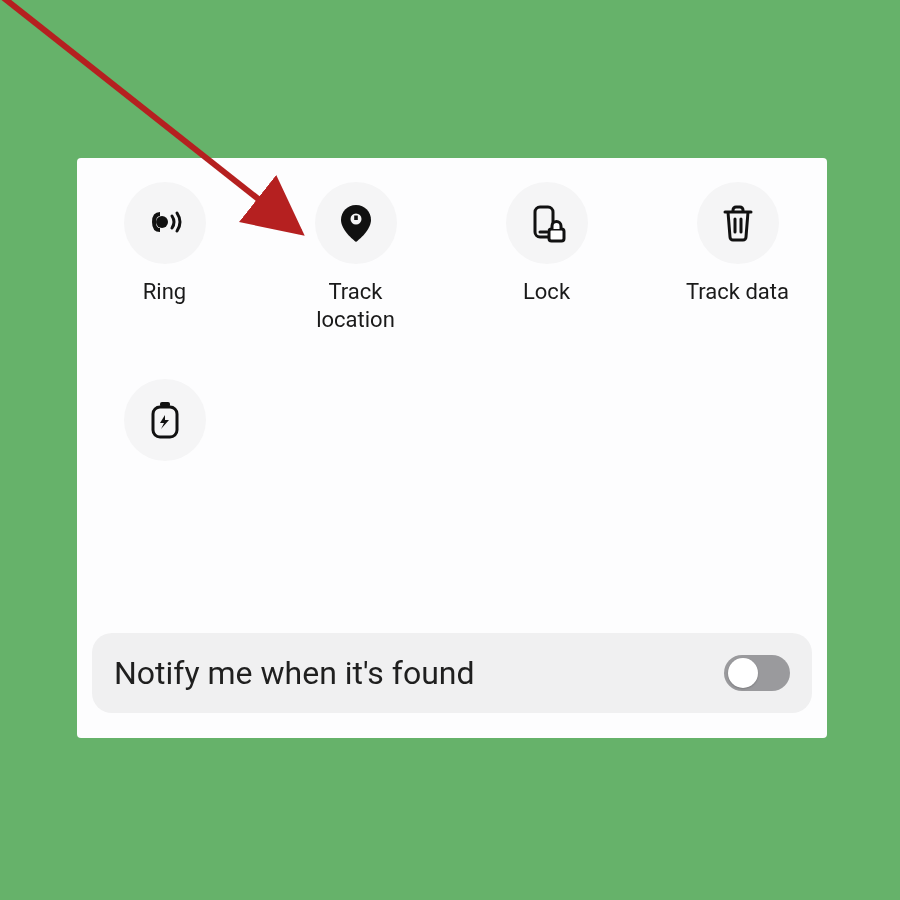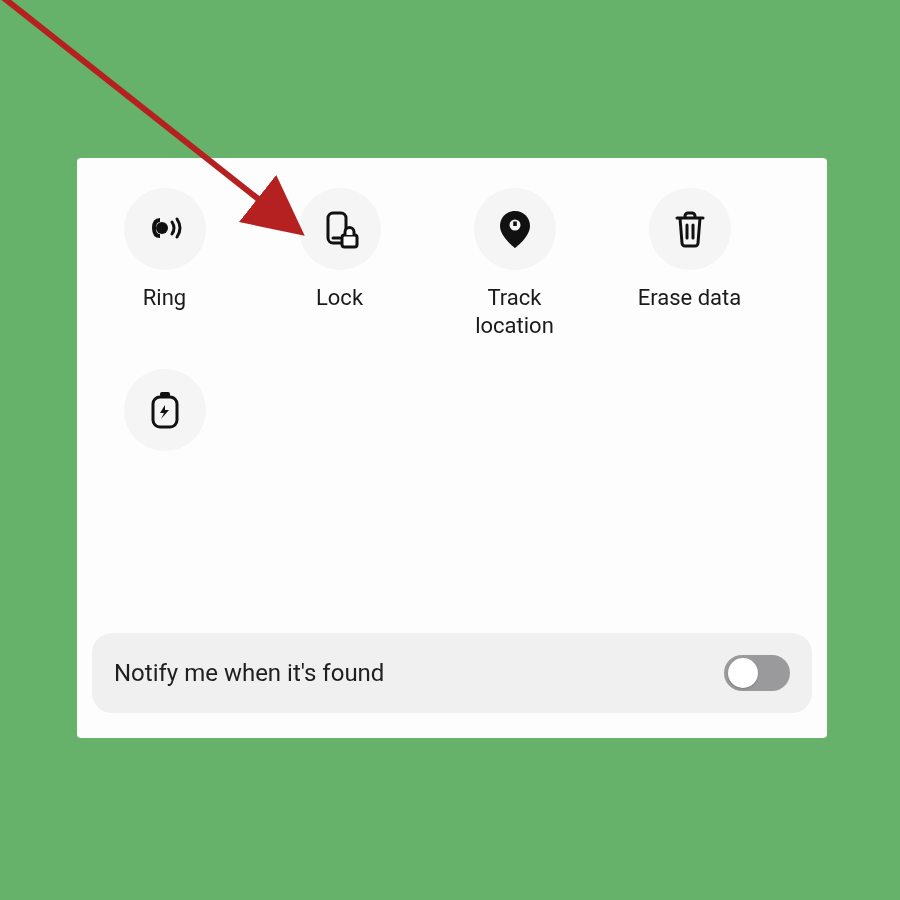--- a/index.html
+++ b/index.html
@@ -2,22 +2,22 @@
 <html><head>
 <meta charset="utf-8">
 <style>
   html,body{margin:0;padding:0;width:900px;height:900px;overflow:hidden;font-family:-apple-system,BlinkMacSystemFont,"Segoe UI",Roboto,Arial,sans-serif;}
   .bg{position:absolute;inset:0;background:#66b26a;}
   .card{
     position:absolute;left:77px;top:158px;width:750px;height:580px;
     background:#fdfdfe;border-radius:4px;
   }
   .actions{
-    position:absolute;left:0;top:30px;width:100%;
-    display:flex;flex-wrap:wrap;
+    position:absolute;left:0;top:24px;width:100%;
+    display:flex;flex-wrap:wrap;gap:16px;
   }
   .action{
     width:175px;
     display:flex;flex-direction:column;align-items:center;
     margin-bottom:30px;
     cursor:pointer;
   }
   .icon-circle{
     width:82px;height:82px;border-radius:50%;
     background:#f5f5f6;display:flex;align-items:center;justify-content:center;
@@ -26,21 +26,21 @@
   .action-label{
     margin-top:14px;font-size:22px;color:#1a1a1a;text-align:center;
     line-height:1.25;white-space:pre-line;
   }
   .toggle-row{
     position:absolute;left:15px;right:15px;bottom:25px;height:80px;
     background:#f0f0f1;border-radius:20px;
     display:flex;align-items:center;justify-content:space-between;
     padding:0 22px;box-sizing:border-box;
   }
-  .toggle-label{font-size:24px;color:#1f1f1f;}
+  .toggle-label{font-size:32px;color:#1f1f1f;}
   .switch{
     width:66px;height:36px;border-radius:18px;background:#9a9a9d;position:relative;cursor:pointer;
   }
   .switch-knob{
     position:absolute;width:30px;height:30px;border-radius:50%;background:#fff;top:3px;left:4px;
     box-shadow:0 1px 2px rgba(0,0,0,.2);
   }
   
   .arrow{position:absolute;left:0;top:0;pointer-events:none;}
 </style>
@@ -60,53 +60,53 @@
           <circle cx="18" cy="20" r="6" fill="#111"></circle>
           <path d="M28 14 Q32 20 28 26" stroke="#111" stroke-width="3" fill="none" stroke-linecap="round"></path>
           <path d="M33 11 Q39 20 33 29" stroke="#111" stroke-width="3" fill="none" stroke-linecap="round"></path>
         </svg>
       </div>
       <div class="action-label">Ring</div>
     </div>
 
     <div class="action">
       <div class="icon-circle">
+        <svg width="40" height="44" viewBox="0 0 40 44" fill="none">
+          <path d="M20 4 C11 4 5 11 5 19 C5 30 20 41 20 41 C20 41 35 30 35 19 C35 11 29 4 20 4 Z" fill="#111"></path>
+          <circle cx="20" cy="18" r="5.5" fill="#f5f5f6"></circle>
+          <rect x="18.2" y="14.5" width="3.6" height="4.5" fill="#111"></rect>
+        </svg>
+      </div>
+      <div class="action-label">Track
+location</div>
+    </div>
+
+    <div class="action">
+      <div class="icon-circle">
         <svg width="44" height="44" viewBox="0 0 44 44" fill="none">
           <rect x="10" y="6" width="18" height="30" rx="5" stroke="#111" stroke-width="3"></rect>
           <line x1="15" y1="31" x2="22" y2="31" stroke="#111" stroke-width="3" stroke-linecap="round"></line>
           <rect x="24" y="28" width="15" height="12" rx="2.5" fill="#fdfdfe" stroke="#111" stroke-width="3"></rect>
           <path d="M27 28 v-3 a4.5 4.5 0 0 1 9 0 v3" fill="#fdfdfe" stroke="#111" stroke-width="3"></path>
         </svg>
       </div>
       <div class="action-label">Lock</div>
     </div>
 
     <div class="action">
       <div class="icon-circle">
-        <svg width="40" height="44" viewBox="0 0 40 44" fill="none">
-          <path d="M20 4 C11 4 5 11 5 19 C5 30 20 41 20 41 C20 41 35 30 35 19 C35 11 29 4 20 4 Z" fill="#111"></path>
-          <circle cx="20" cy="18" r="5.5" fill="#f5f5f6"></circle>
-          <rect x="18.2" y="14.5" width="3.6" height="4.5" fill="#111"></rect>
-        </svg>
-      </div>
-      <div class="action-label">Track
-location</div>
-    </div>
-
-    <div class="action">
-      <div class="icon-circle">
         <svg width="40" height="42" viewBox="0 0 40 42" fill="none">
           <path d="M7 10 h26" stroke="#111" stroke-width="3" stroke-linecap="round"></path>
           <path d="M15 10 v-2 a3 3 0 0 1 3 -3 h4 a3 3 0 0 1 3 3 v2" stroke="#111" stroke-width="3" fill="none"></path>
           <path d="M10 10 l2 25 a3 3 0 0 0 3 3 h10 a3 3 0 0 0 3 -3 l2 -25" stroke="#111" stroke-width="3" fill="none"></path>
           <line x1="17" y1="17" x2="17" y2="30" stroke="#111" stroke-width="3" stroke-linecap="round"></line>
           <line x1="23" y1="17" x2="23" y2="30" stroke="#111" stroke-width="3" stroke-linecap="round"></line>
         </svg>
       </div>
-      <div class="action-label">Erase data</div>
+      <div class="action-label">Track data</div>
     </div>
 
     <div class="action">
       <div class="icon-circle">
         <svg width="34" height="44" viewBox="0 0 34 44" fill="none">
           <rect x="5" y="9" width="24" height="30" rx="7" stroke="#111" stroke-width="3"></rect>
           <rect x="12" y="4" width="10" height="5" rx="2" fill="#111"></rect>
           <path d="M17 17 l-5 8 h4 l-3 6 l8 -9 h-4 z" fill="#111"></path>
         </svg>
       </div>

